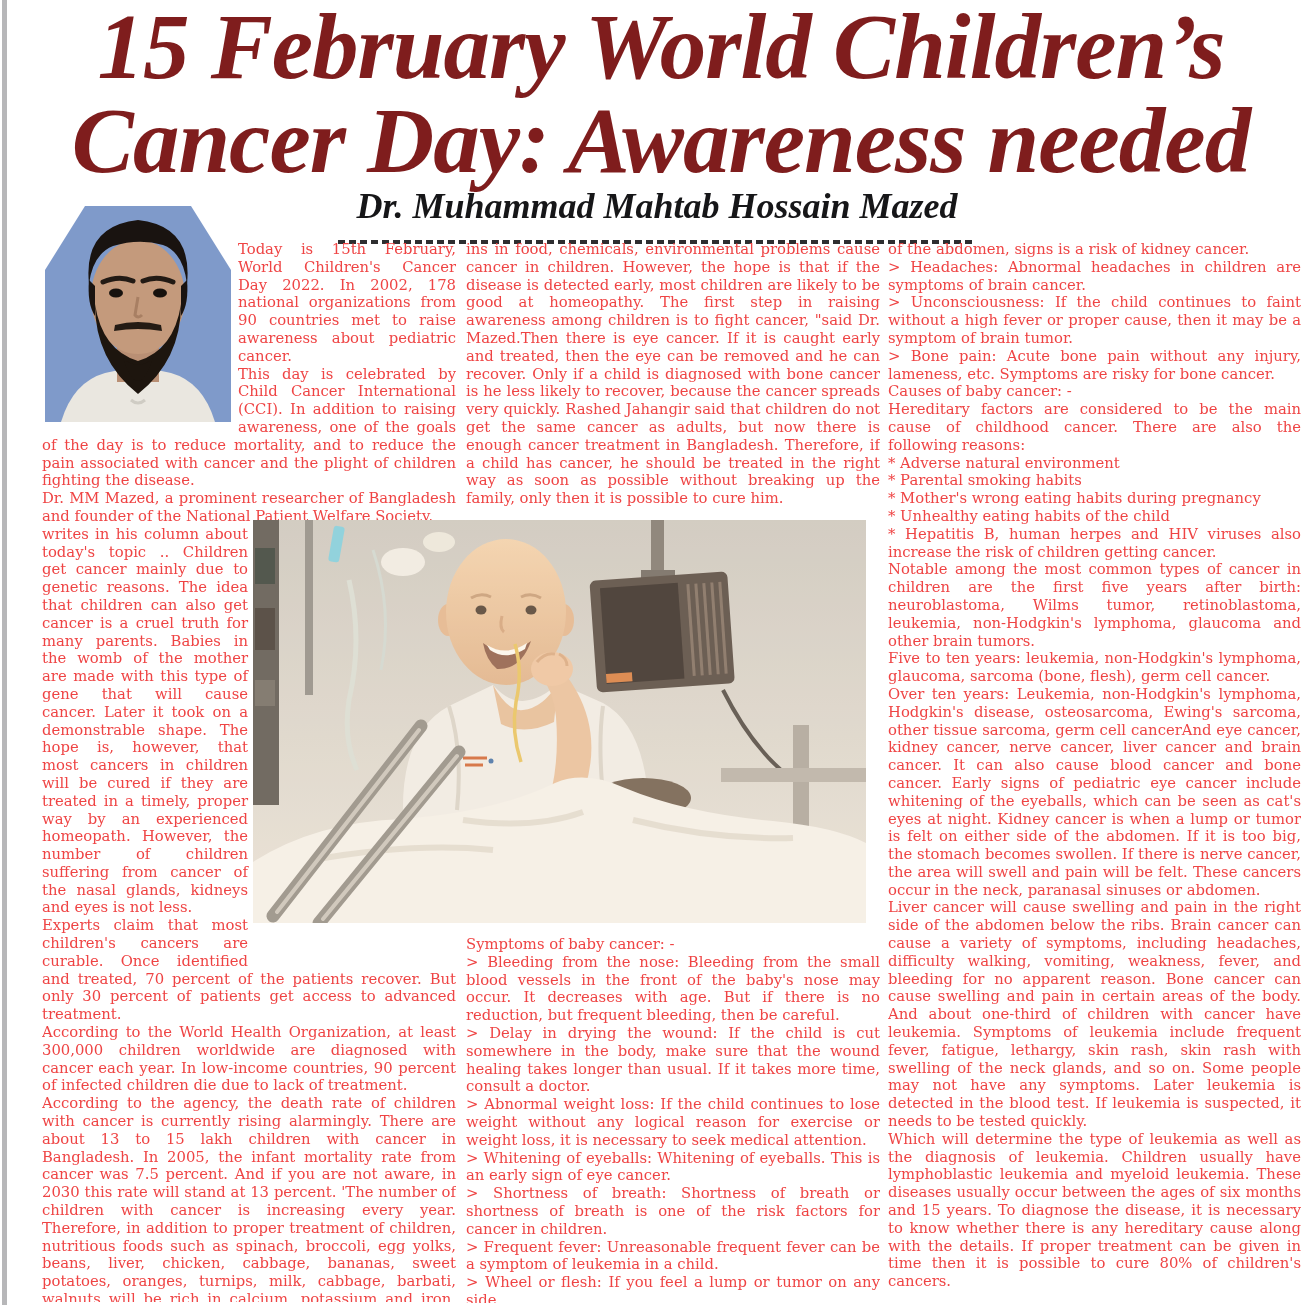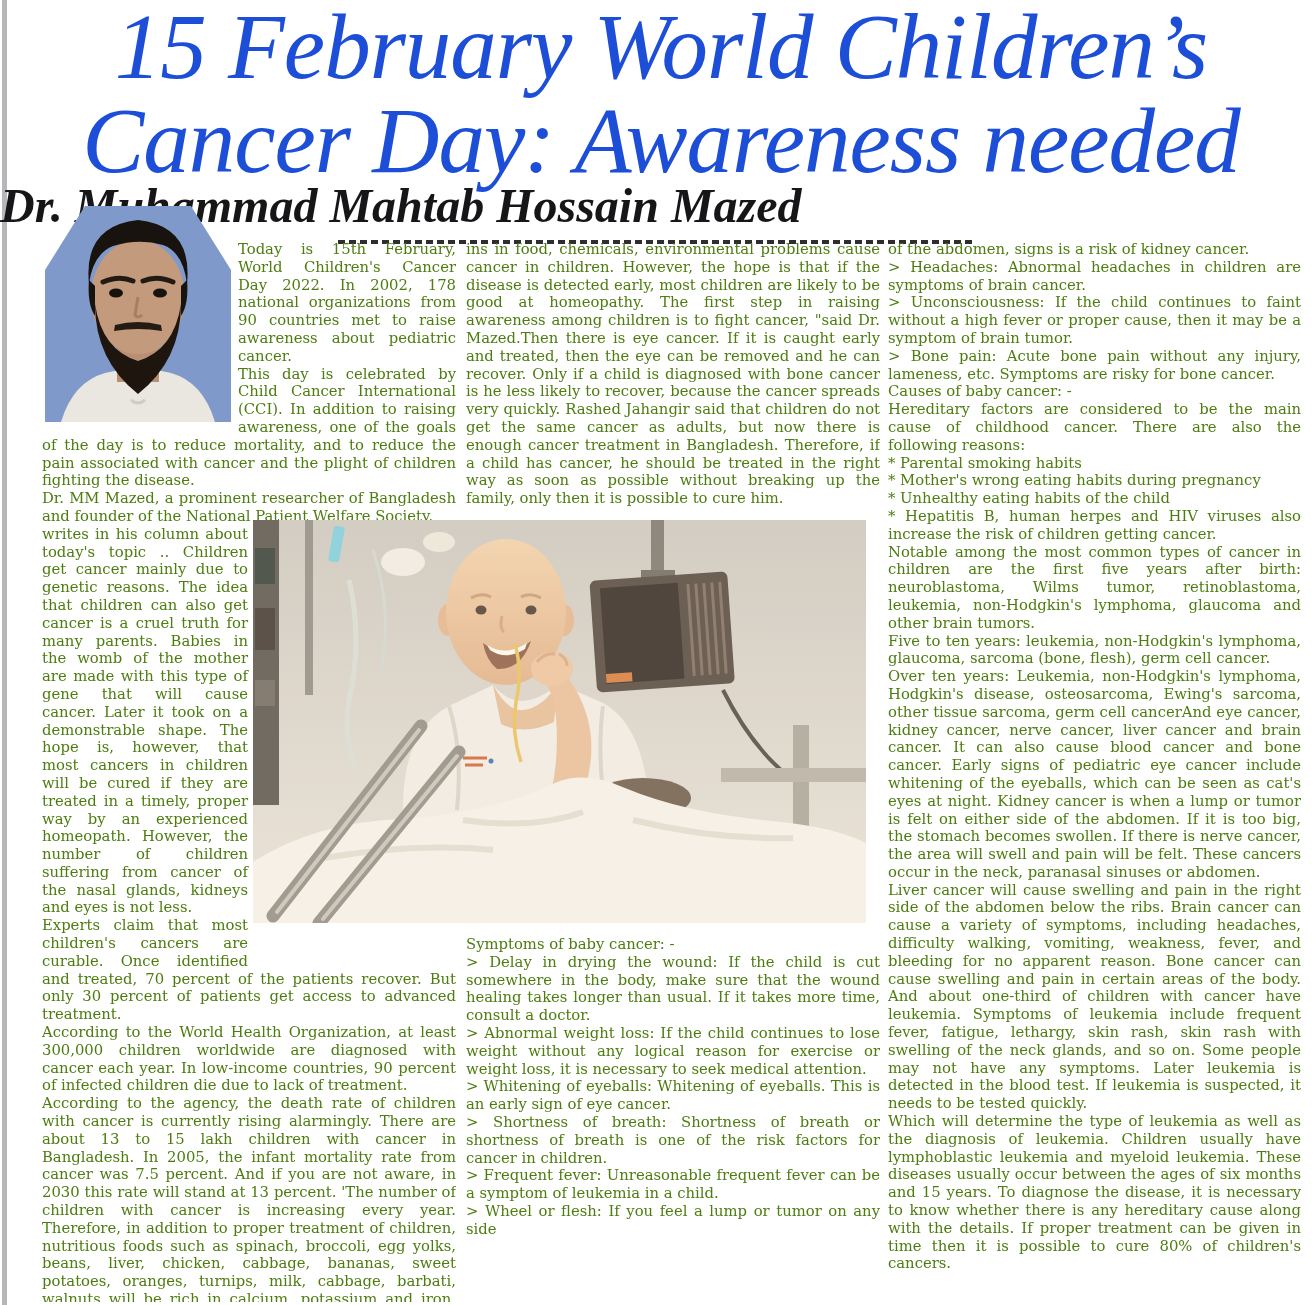--- a/index.html
+++ b/index.html
@@ -1,28 +1,28 @@
 <!DOCTYPE html>
 <html><head>
 <meta charset="utf-8">
 <style>
   html,body{margin:0;padding:0;background:#e9e9e9;}
   .page{position:relative;width:1314px;height:1305px;background:#ffffff;overflow:hidden;
         font-family:"DejaVu Serif",serif;color:#1e1e20;}
   .left-rule{position:absolute;left:2px;top:0;width:5px;height:1305px;background:#b7b7b9;}
   .headline{position:absolute;left:14px;right:6px;top:0;margin:0;text-align:center;
-            font-family:"Liberation Serif",serif;font-style:italic;font-weight:400;
-            font-size:93px;line-height:94px;color:#1d4ed8;letter-spacing:-1px;}
+            font-family:"Liberation Serif",serif;font-style:italic;font-weight:700;
+            font-size:93px;line-height:94px;color:#7f1d1d;letter-spacing:-1px;}
   .hl-line{display:block;white-space:nowrap;}
-  .byline{position:absolute;left:0;right:0;top:182px;
+  .byline{position:absolute;left:0;right:0;top:182px;text-align:center;
           font-family:"Liberation Serif",serif;font-style:italic;font-weight:bold;
-          font-size:48px;line-height:48px;color:#161618;}
+          font-size:36px;line-height:48px;color:#161618;}
   .byline-rule{position:absolute;left:338px;top:240px;width:637px;height:4px;
                background:repeating-linear-gradient(90deg,#2e2e30 0 7px,transparent 7px 11px);}
-  .col{position:absolute;font-size:14.8px;line-height:17.8px;text-align:justify;color:#4d7c0f;}
+  .col{position:absolute;font-size:14.8px;line-height:17.8px;text-align:justify;color:#ef4444;}
   .col p{margin:0;}
   .col1{left:42px;top:240px;width:414px;height:1062px;overflow:hidden;}
   .photo-spacer{float:left;width:196px;height:184px;}
   .image-spacer{float:right;width:208px;height:404px;margin-top:24px;}
   .col2-top{left:466px;top:240px;width:414px;height:600px;overflow:hidden;}
   .col2-bottom{left:466px;top:935px;width:414px;height:368px;overflow:hidden;}
   .col3{left:888px;top:240px;width:413px;height:1062px;overflow:hidden;}
   .author-photo{position:absolute;left:45px;top:200px;width:186px;height:222px;z-index:6;}
   .feature-photo{position:absolute;left:253px;top:520px;width:613px;height:403px;z-index:5;}
   svg{display:block;}
@@ -159,35 +159,37 @@
       <rect width="613" height="403" fill="#f7e3cf" opacity="0.18"></rect>
     </svg>
   </div>
 
   <div class="col col2-top">
     <p>ins in food, chemicals, environmental problems cause cancer in children. However, the hope is that if the disease is detected early, most children are likely to be good at homeopathy. The first step in raising awareness among children is to fight cancer, "said Dr. Mazed.Then there is eye cancer. If it is caught early and treated, then the eye can be removed and he can recover. Only if a child is diagnosed with bone cancer is he less likely to recover, because the cancer spreads very quickly. Rashed Jahangir said that children do not get the same cancer as adults, but now there is enough cancer treatment in Bangladesh. Therefore, if a child has cancer, he should be treated in the right way as soon as possible without breaking up the family, only then it is possible to cure him.</p>
   </div>
 
   <div class="col col2-bottom">
     <p>Symptoms of baby cancer: -</p>
+    <p>&gt; Bleeding from the nose: Bleeding from the small blood vessels in the front of the baby's nose may occur. It decreases with age. But if there is no reduction, but frequent bleeding, then be careful.</p>
     <p>&gt; Delay in drying the wound: If the child is cut somewhere in the body, make sure that the wound healing takes longer than usual. If it takes more time, consult a doctor.</p>
     <p>&gt; Abnormal weight loss: If the child continues to lose weight without any logical reason for exercise or weight loss, it is necessary to seek medical attention.</p>
     <p>&gt; Whitening of eyeballs: Whitening of eyeballs. This is an early sign of eye cancer.</p>
     <p>&gt; Shortness of breath: Shortness of breath or shortness of breath is one of the risk factors for cancer in children.</p>
     <p>&gt; Frequent fever: Unreasonable frequent fever can be a symptom of leukemia in a child.</p>
     <p>&gt; Wheel or flesh: If you feel a lump or tumor on any side</p>
   </div>
 
   <div class="col col3">
     <p>of the abdomen, signs is a risk of kidney cancer.</p>
     <p>&gt; Headaches: Abnormal headaches in children are symptoms of brain cancer.</p>
     <p>&gt; Unconsciousness: If the child continues to faint without a high fever or proper cause, then it may be a symptom of brain tumor.</p>
     <p>&gt; Bone pain: Acute bone pain without any injury, lameness, etc. Symptoms are risky for bone cancer.</p>
     <p>Causes of baby cancer: -</p>
     <p>Hereditary factors are considered to be the main cause of childhood cancer. There are also the following reasons:</p>
+    <p>* Adverse natural environment</p>
     <p>* Parental smoking habits</p>
     <p>* Mother's wrong eating habits during pregnancy</p>
     <p>* Unhealthy eating habits of the child</p>
     <p>* Hepatitis B, human herpes and HIV viruses also increase the risk of children getting cancer.</p>
     <p>Notable among the most common types of cancer in children are the first five years after birth: neuroblastoma, Wilms tumor, retinoblastoma, leukemia, non-Hodgkin's lymphoma, glaucoma and other brain tumors.</p>
     <p>Five to ten years: leukemia, non-Hodgkin's lymphoma, glaucoma, sarcoma (bone, flesh), germ cell cancer.</p>
     <p>Over ten years: Leukemia, non-Hodgkin's lymphoma, Hodgkin's disease, osteosarcoma, Ewing's sarcoma, other tissue sarcoma, germ cell cancerAnd eye cancer, kidney cancer, nerve cancer, liver cancer and brain cancer. It can also cause blood cancer and bone cancer. Early signs of pediatric eye cancer include whitening of the eyeballs, which can be seen as cat's eyes at night. Kidney cancer is when a lump or tumor is felt on either side of the abdomen. If it is too big, the stomach becomes swollen. If there is nerve cancer, the area will swell and pain will be felt. These cancers occur in the neck, paranasal sinuses or abdomen.</p>
     <p>Liver cancer will cause swelling and pain in the right side of the abdomen below the ribs. Brain cancer can cause a variety of symptoms, including headaches, difficulty walking, vomiting, weakness, fever, and bleeding for no apparent reason. Bone cancer can cause swelling and pain in certain areas of the body. And about one-third of children with cancer have leukemia. Symptoms of leukemia include frequent fever, fatigue, lethargy, skin rash, skin rash with swelling of the neck glands, and so on. Some people may not have any symptoms. Later leukemia is detected in the blood test. If leukemia is suspected, it needs to be tested quickly.</p>
     <p>Which will determine the type of leukemia as well as the diagnosis of leukemia. Children usually have lymphoblastic leukemia and myeloid leukemia. These diseases usually occur between the ages of six months and 15 years. To diagnose the disease, it is necessary to know whether there is any hereditary cause along with the details. If proper treatment can be given in time then it is possible to cure 80% of children's cancers.</p>
   </div>

